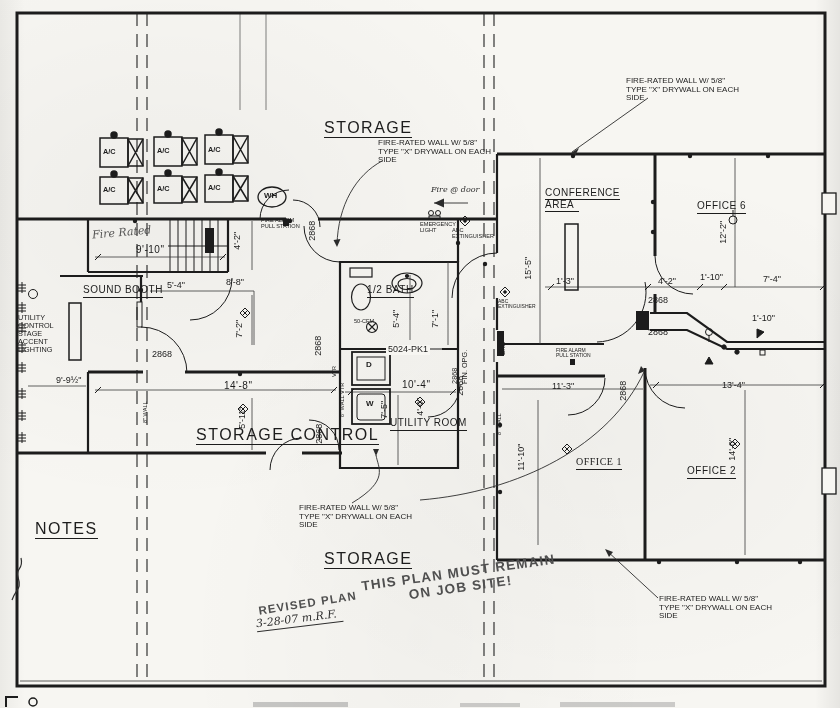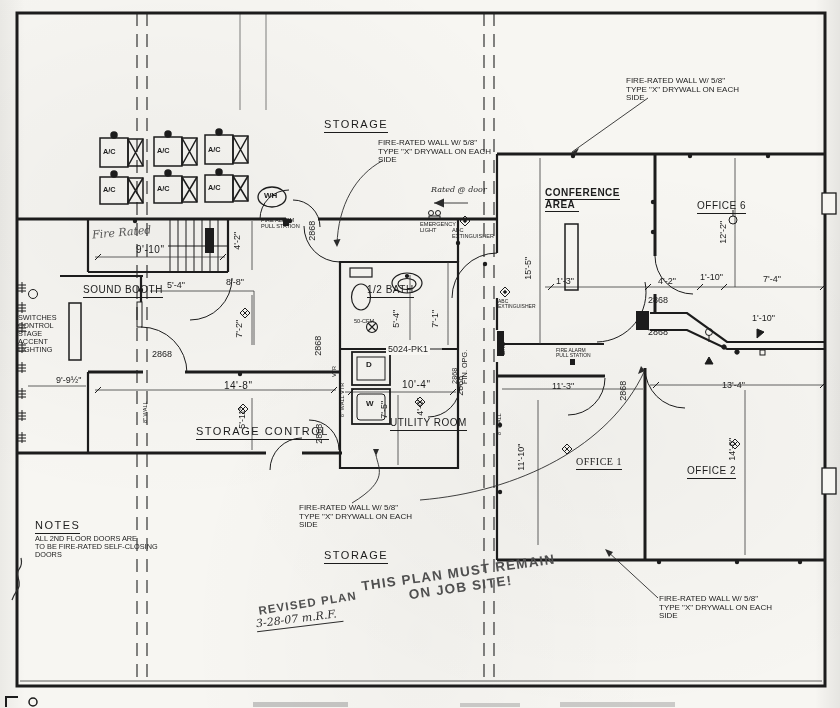--- a/index.html
+++ b/index.html
@@ -16,23 +16,23 @@
   #lines{position:absolute;left:0;top:0;}
   .t{position:absolute;white-space:nowrap;line-height:1.08;color:#1c1c1c;}
   .t span{display:block;}
   .s4{font-size:5px;}
   .s5{font-size:5.6px;}
   .s6{font-size:6.5px;}
   .s7{font-size:7.3px;}
   .s8{font-size:8px;}
   .s9{font-size:9px;}
   .s10{font-size:10px;letter-spacing:.5px;}
-  .s11{font-size:11px;letter-spacing:1.5px;}
+  .s11{font-size:16px;letter-spacing:1.5px;}
   .u{border-bottom:1.3px solid #1c1c1c;padding-bottom:1px;}
-  .u2 span{border-bottom:1.3px solid #1c1c1c;padding-bottom:0;font-weight:bold;}
+  .u2 span{border-bottom:1.3px solid #1c1c1c;padding-bottom:0;}
   .v{transform:rotate(-90deg);transform-origin:left bottom;}
   .b{font-weight:bold;}
   .hand{font-family:"DejaVu Serif",serif;font-style:italic;color:#2e2e2e;}
   .stamp{font-weight:bold;color:#4f4f4f;letter-spacing:1.2px;font-size:13.5px;text-align:center;}
   .bgw{background:#f7f6f2;padding:0 2px;}
 </style>
 </head>
 <body>
 
 <div id="scan">
@@ -308,43 +308,38 @@
 <div class="t s10 u" style="left:697px;top:201px;">OFFICE 6</div>
 <div class="t s10 u" style="left:576px;top:457px;font-family:Liberation Serif, serif;">OFFICE 1</div>
 <div class="t s10 u" style="left:687px;top:466px;">OFFICE 2</div>
 <div class="t s10 u" style="left:39px;top:285px;margin-left:44px;">SOUND BOOTH</div>
 <div class="t s10 u" style="left:367px;top:285px;">1/2 BATH</div>
 <div class="t s10 u" style="left:390px;top:418px;">UTILITY ROOM</div>
 <div class="t s11 u" style="left:196px;top:426px;">STORAGE CONTROL</div>
 <div class="t s11 u" style="left:324px;top:550px;">STORAGE</div>
 
 <div class="t s7" style="left:18px;top:314px;">
-  <span>SWITCHES</span>
+  <span>UTILITY</span>
   <span>CONTROL</span>
   <span>STAGE</span>
   <span>ACCENT</span>
   <span>LIGHTING</span>
 </div>
 
 <div class="t s11 u" style="left:35px;top:520px;">NOTES</div>
-<div class="t s7" style="left:35px;top:535px;">
-  <span>ALL 2ND FLOOR DOORS ARE</span>
-  <span>TO BE FIRE-RATED SELF-CLOSING</span>
-  <span>DOORS</span>
-</div>
 
 <div class="t stamp" style="left:352px;top:566px;width:215px;transform:rotate(-8deg);">
   <span>THIS PLAN MUST REMAIN</span>
   <span>ON JOB SITE!</span>
 </div>
 <div class="t stamp" style="left:258px;top:597px;font-size:11.5px;transform:rotate(-9deg);">REVISED PLAN</div>
 <div class="t hand" style="left:256px;top:613px;font-size:11px;transform:rotate(-7deg);border-bottom:1px solid #2e2e2e;padding:0 6px 1px 0;">3-28-07  m.R.F.</div>
 
 <div class="t hand" style="left:92px;top:227px;font-size:11px;transform:rotate(-5deg);opacity:.8;">Fire Rated</div>
-<div class="t hand" style="left:431px;top:186px;font-size:8px;">Rated @ door</div>
+<div class="t hand" style="left:431px;top:186px;font-size:8px;">Fire @ door</div>
 
 <div class="t s5" style="left:261px;top:217px;">
   <span>FIRE ALARM</span>
   <span>PULL STATION</span>
 </div>
 <div class="t s4" style="left:556px;top:348px;">
   <span>FIRE ALARM</span>
   <span>PULL STATION</span>
 </div>
 <div class="t s5" style="left:420px;top:221px;">

